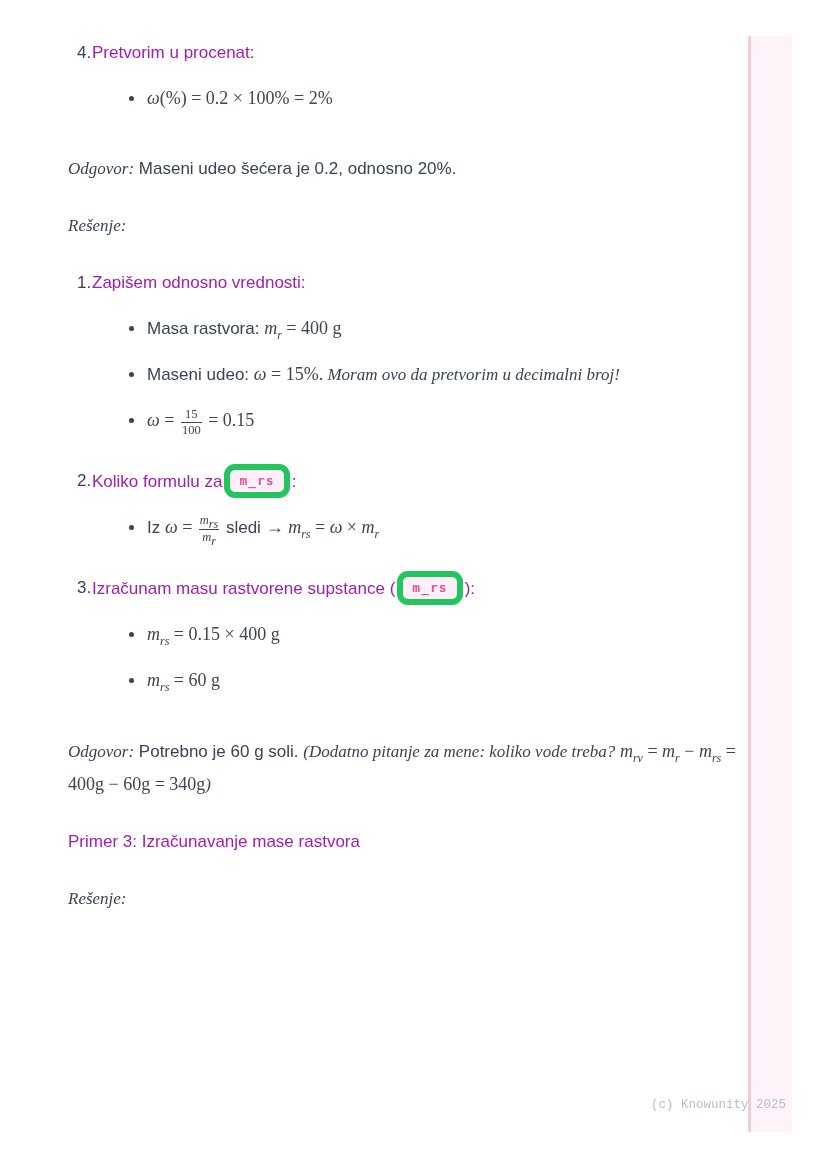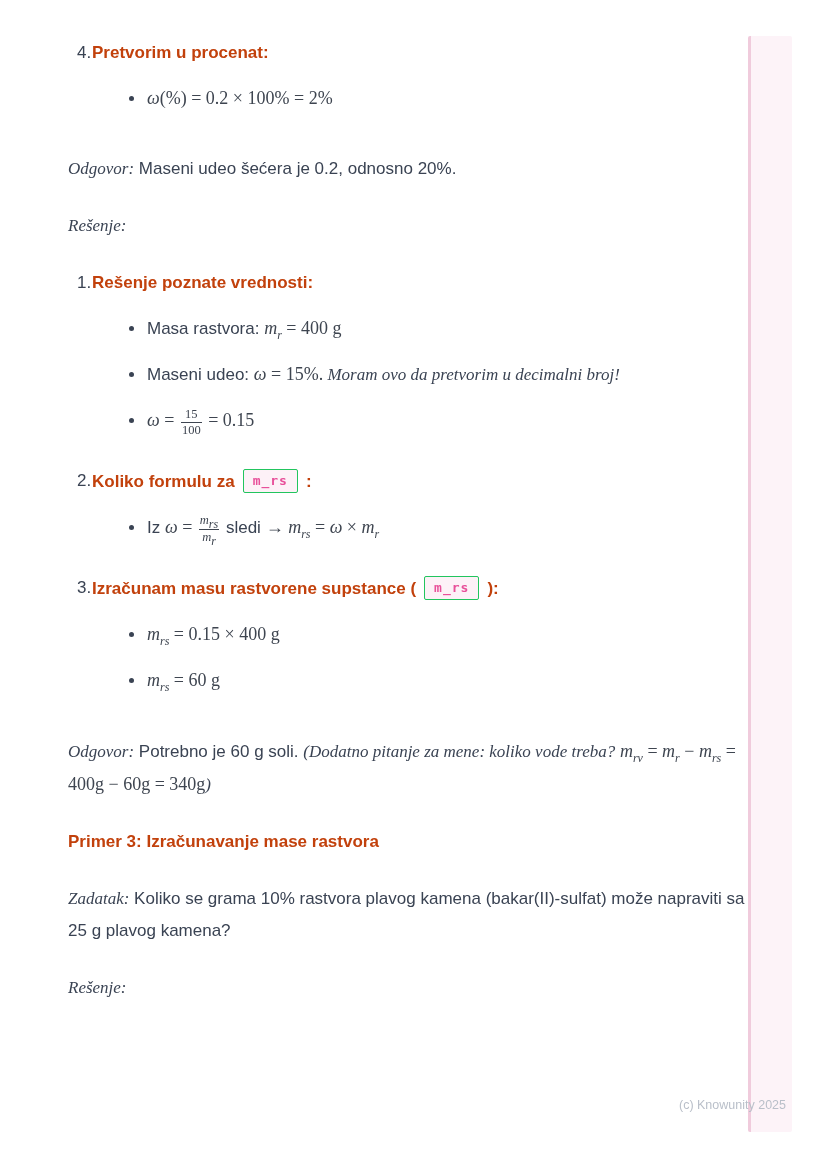--- a/index.html
+++ b/index.html
@@ -2,45 +2,45 @@
 <html><head>
 <meta charset="utf-8">
 <style>
   html,body{margin:0;padding:0;}
   body{
     width:828px;height:1171px;background:#ffffff;position:relative;overflow:hidden;
     font-family:"Liberation Sans",sans-serif;color:#3a4353;
   }
   .content{position:absolute;left:68px;top:24px;width:694px;font-size:17px;line-height:32px;}
   .para{margin:25px 0;}
-  .bold{font-weight:bold;color:#c2410c;}
+  .bold{font-weight:normal;color:#a21caf;}
   .it{font-style:italic;font-family:Liberation Serif, serif;}
   .oli{display:flex;margin:13px 0 6px 0;}
   .oli .num{flex:0 0 24px;padding-left:9px;box-sizing:border-box;}
   .oli .li-body{flex:1;}
   .bullet{display:flex;margin:13px 0;margin-left:37px;}
   .dot{flex:0 0 5px;width:5px;height:5px;border-radius:50%;background:#3a4353;margin:14px 13px 0 0;}
   .bullet .b-body{flex:1;}
   .math{font-family:"Liberation Serif","DejaVu Serif",serif;font-size:18px;color:#3e4550;}
   .math .var{font-style:italic;}
   .math sub{font-style:italic;font-size:12px;line-height:0;}
   .math .frac{display:inline-block;text-align:center;vertical-align:-0.65em;font-size:12.5px;line-height:1.25;margin:0 2px;}
   .math .frac .fden{border-top:1px solid #3e4550;display:block;padding:0 1px;}
   .math .frac .fnum{display:block;padding:0 1px;}
   .badge{
     font-family:"DejaVu Sans Mono","Liberation Mono",monospace;font-size:13px;font-weight:bold;
-    color:#e8509a;background:#fdf1f7;border:1px solid #22c55e;border-radius:2px;
-    padding:3px 9px 4px 9px;margin:0 8px;letter-spacing:1px;vertical-align:2px;white-space:nowrap;
+    color:#e8509a;background:#fdf1f7;border:6px solid #22c55e;border-radius:11px;
+    padding:3px 9px 4px 9px;margin:0 2px;letter-spacing:1px;vertical-align:2px;white-space:nowrap;
   }
   .scrollbar{
     position:absolute;left:748px;top:36px;width:44px;height:1096px;
     background:#fdf3f8;border-left:3px solid #f0cbdc;border-radius:2px;box-sizing:border-box;
   }
   .footer{
-    position:absolute;top:1097px;right:42px;font-size:12.5px;line-height:16px;color:#b9bfc9;z-index:2;
+    position:absolute;top:1097px;right:42px;font-size:12.5px;line-height:16px;color:#b9bfc9;z-index:2;font-family:Liberation Mono, monospace;
   }
 </style>
 </head>
 <body>
 
 <div class="content">
 
   <div class="oli">
     <span class="num">4.</span>
     <div class="li-body">
@@ -56,21 +56,21 @@
     <span class="it">Odgovor:</span><span> Maseni udeo šećera je 0.2, odnosno 20%.</span>
   </div>
 
 
 
   <div class="para it">Rešenje:</div>
 
   <div class="oli">
     <span class="num">1.</span>
     <div class="li-body">
-      <span class="bold">Rešenje poznate vrednosti:</span>
+      <span class="bold">Zapišem odnosno vrednosti:</span>
       <div class="bullet">
         <span class="dot"></span>
         <div class="b-body">
           <span>Masa rastvora: </span><span class="math"><span class="var">m</span><sub>r</sub><span> = 400 g</span></span>
         </div>
       </div>
       <div class="bullet">
         <span class="dot"></span>
         <div class="b-body">
           <span>Maseni udeo: </span><span class="math"><span class="var">ω</span><span> = 15%.</span></span><span class="it"> Moram ovo da pretvorim u decimalni broj!</span>
@@ -111,22 +111,19 @@
     </div>
   </div>
 
   <div class="para">
     <span class="it">Odgovor:</span><span> Potrebno je 60 g soli. </span><span class="it">(Dodatno pitanje za mene: koliko vode treba?</span>
     <span class="math"><span class="var">m</span><sub>rv</sub><span> = </span><span class="var">m</span><sub>r</sub><span> − </span><span class="var">m</span><sub>rs</sub><span> = 400g − 60g = 340g</span></span><span class="it">)</span>
   </div>
 
   <div class="para bold">Primer 3: Izračunavanje mase rastvora</div>
 
-  <div class="para">
-    <span class="it">Zadatak:</span><span> Koliko se grama 10% rastvora plavog kamena (bakar(II)-sulfat) može napraviti sa 25 g plavog kamena?</span>
-  </div>
 
   <div class="para it">Rešenje:</div>
 
 </div>
 
 <div class="scrollbar"></div>
 <div class="footer">(c) Knowunity 2025</div>
 
 </body></html>

